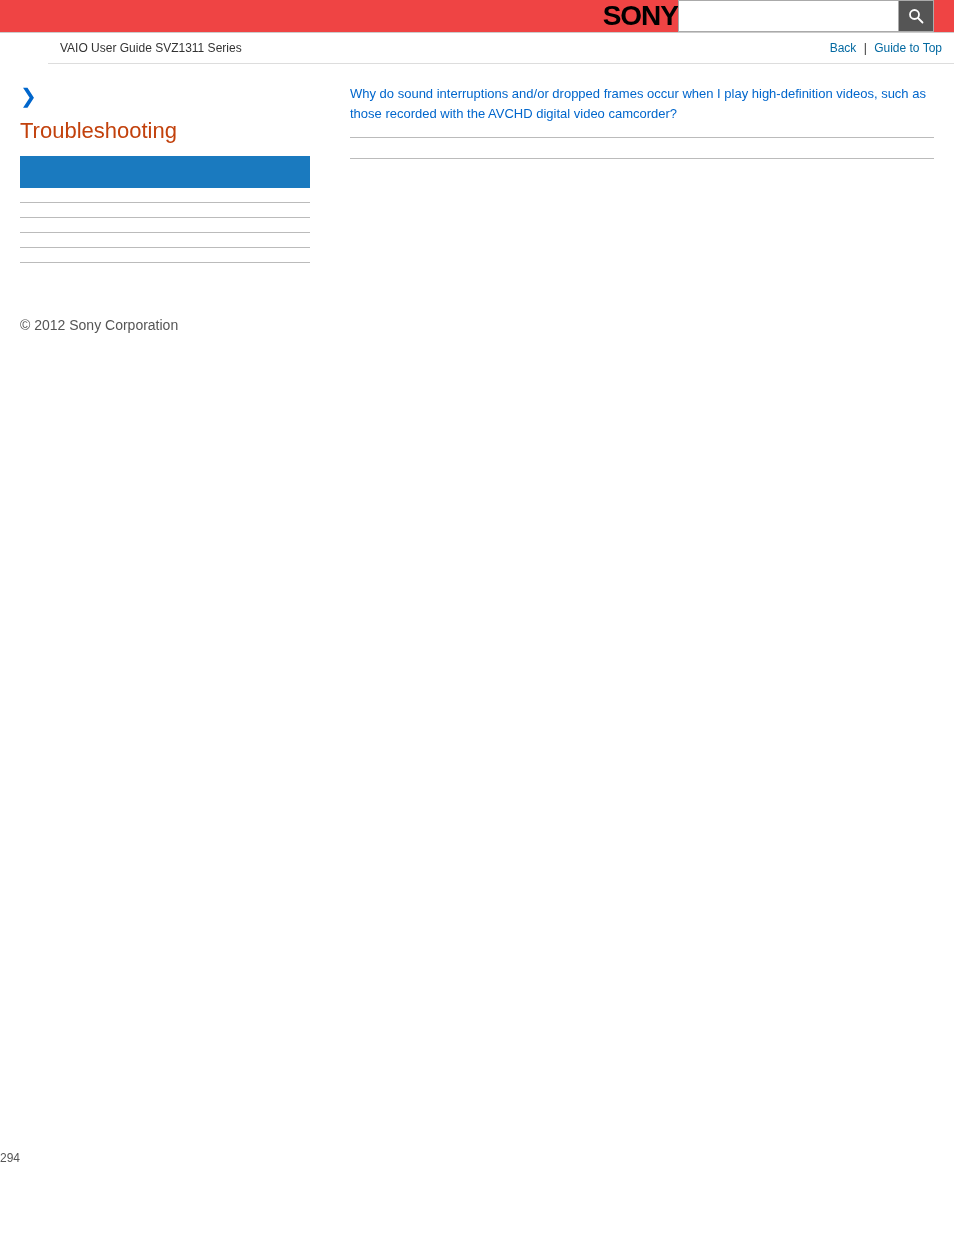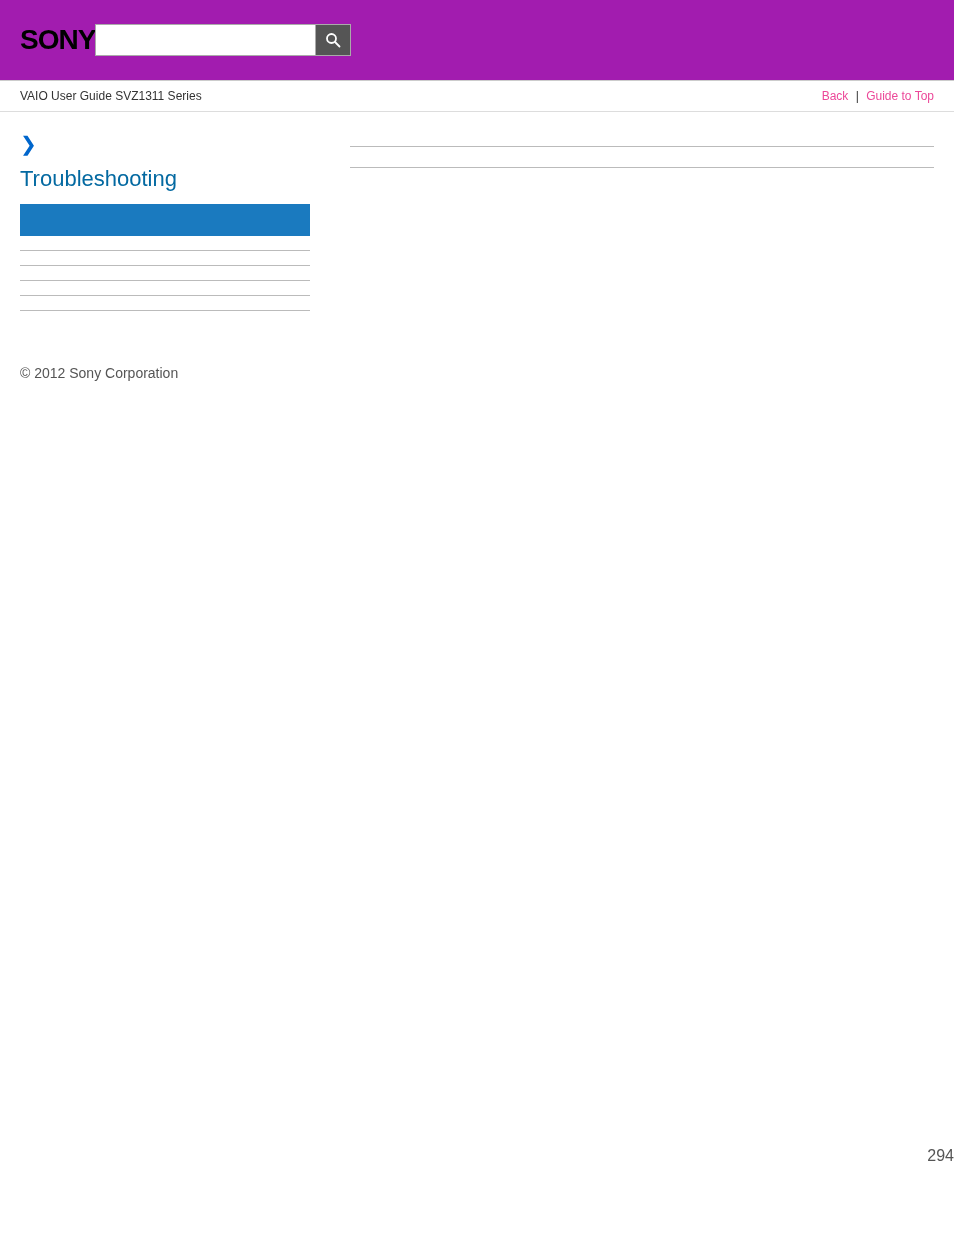--- a/index.html
+++ b/index.html
@@ -8,25 +8,25 @@
       font-family: Arial, sans-serif;
       font-size: 13px;
       color: #333;
       background: #fff;
       width: 954px;
       min-height: 1235px;
     }
 
     
     .header {
-      background: #a21caf;
-      padding: 24px 20px;
-      display: flex;
-      align-items: center;
-      justify-content: flex-start;
+      background: #ef4444;
+      padding: 0 20px;
+      display: flex;
+      align-items: center;
+      justify-content: flex-end;
       border-bottom: 1px solid #ccc;
     }
 
     .sony-logo {
       font-size: 28px;
       font-weight: 900;
       color: #000;
       letter-spacing: -1px;
       font-family: 'Arial Black', Arial, sans-serif;
     }
@@ -56,38 +56,39 @@
       cursor: pointer;
       display: flex;
       align-items: center;
       justify-content: center;
       color: #fff;
       font-size: 16px;
     }
 
     
     .nav-bar {
-      padding: 8px 20px;
+      padding: 8px 12px;
       display: flex;
       justify-content: space-between;
       align-items: center;
       border-bottom: 1px solid #ddd;
+      margin-left: 48px;
     }
 
     .nav-breadcrumb {
       font-size: 12px;
       color: #333;
     }
 
     .nav-links {
       font-size: 12px;
     }
 
     .nav-links a {
-      color: #ec4899;
+      color: #0369a1;
       text-decoration: none;
     }
 
     .nav-links .separator {
       margin: 0 4px;
       color: #333;
     }
 
     
     .main-content {
@@ -106,21 +107,21 @@
     .chevron-icon {
       color: #0066cc;
       font-size: 20px;
       margin-bottom: 10px;
       display: block;
     }
 
     .sidebar-title {
       font-size: 22px;
       font-weight: normal;
-      color: #0369a1;
+      color: #c2410c;
       margin-bottom: 12px;
     }
 
     .sidebar-active-item {
       background: #1a7abf;
       height: 32px;
       margin-bottom: 10px;
       border-radius: 0;
     }
 
@@ -158,22 +159,22 @@
 
     
     .footer {
       padding: 20px 20px 10px 20px;
       font-size: 14px;
       color: #555;
     }
 
     
     .page-number {
-      text-align: right;
-      font-size: 16px;
+      text-align: left;
+      font-size: 12px;
       color: #555;
       padding: 20px 0 10px 0;
       position: absolute;
       bottom: 60px;
       left: 0;
       right: 0;
     }
   </style>
 </head>
 <body>
@@ -208,20 +209,21 @@
     <div class="sidebar-active-item"></div>
     <hr class="sidebar-divider">
     <hr class="sidebar-divider">
     <hr class="sidebar-divider">
     <hr class="sidebar-divider">
     <hr class="sidebar-divider">
   </div>
 
   <div class="content-area">
     <div class="content-section">
+      <a href="#" class="content-link">Why do sound interruptions and/or dropped frames occur when I play high-definition videos, such as those recorded with the AVCHD digital video camcorder?</a>
       <hr class="content-divider">
     </div>
     <div class="content-section">
       <hr class="content-divider">
     </div>
   </div>
 
 </div>
 
 <div class="footer">

